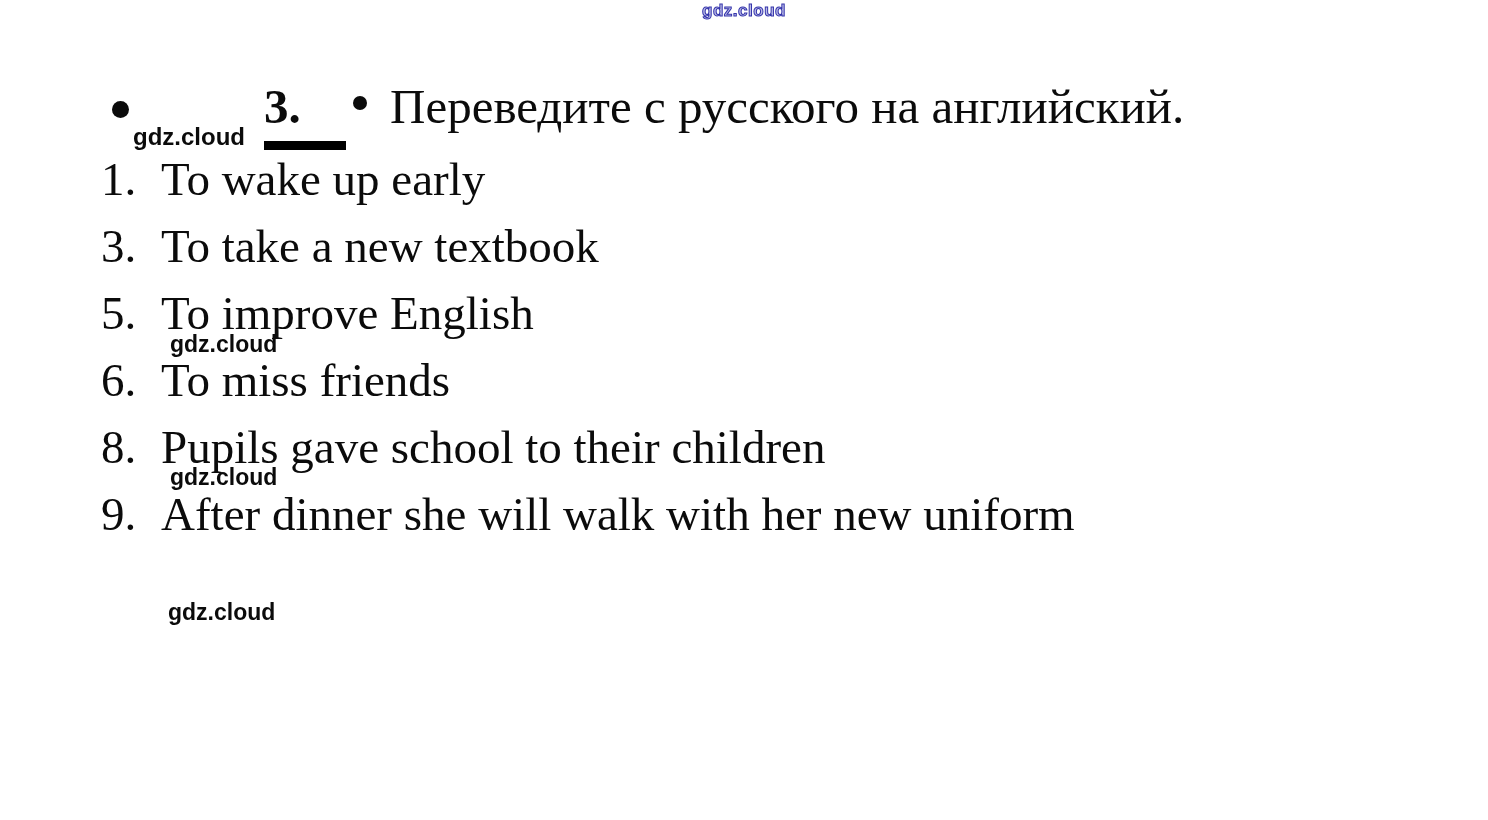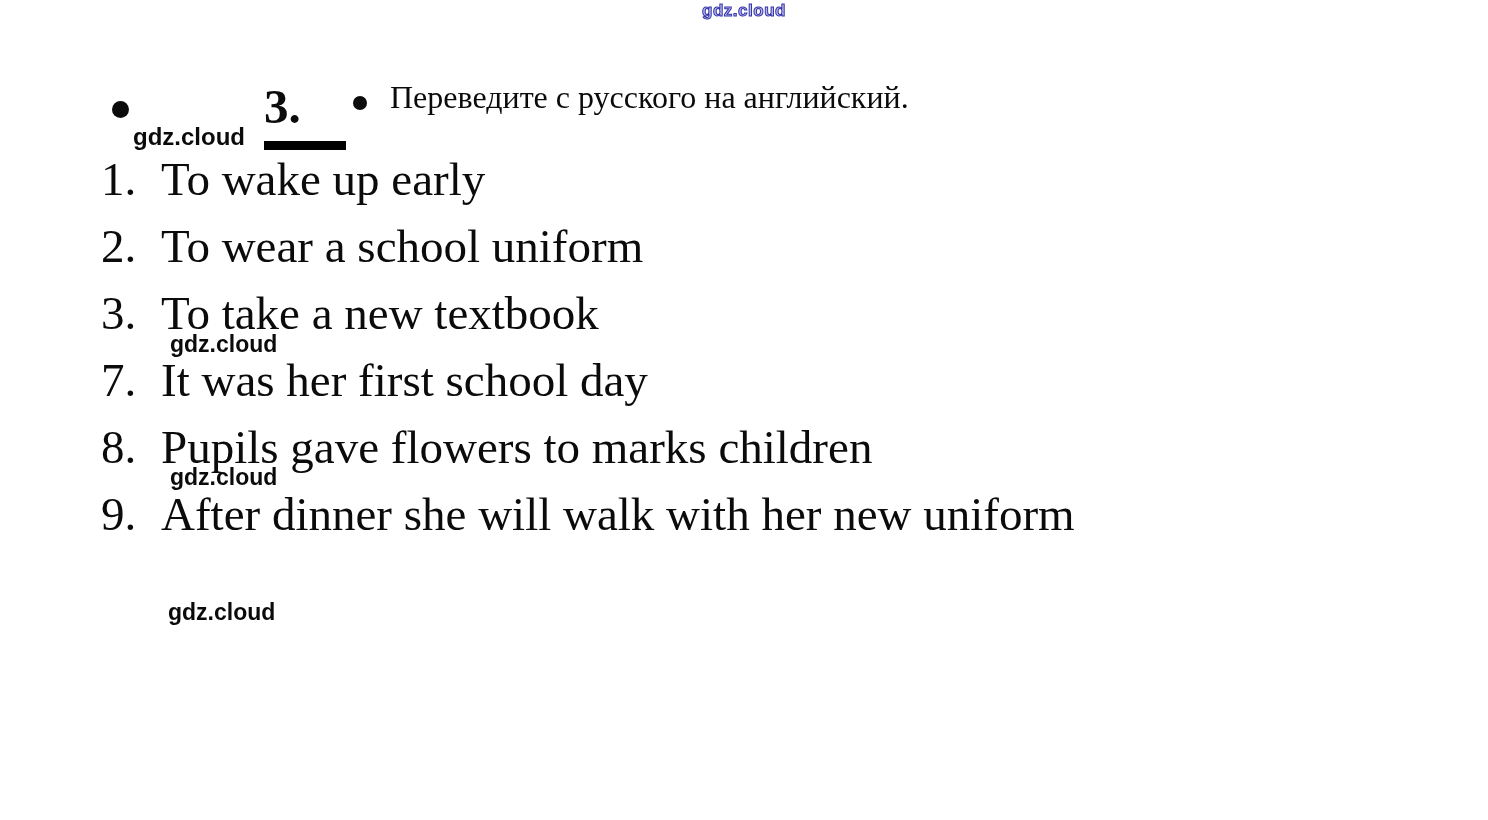--- a/index.html
+++ b/index.html
@@ -69,21 +69,21 @@
     width: 14px;
     height: 14px;
     border-radius: 50%;
     background: #0b0b0b;
   }
   .heading-title {
     position: absolute;
     left: 390px;
     top: 80px;
     font-family: "Liberation Serif", serif;
-    font-size: 32px;
+    font-size: 49px;
     line-height: 1.1;
     color: #0b0b0b;
     white-space: nowrap;
   }
 
   
   .list {
     position: absolute;
     left: 101px;
     top: 146px;
@@ -131,30 +131,30 @@
   <div class="wm-header">gdz.cloud</div>
   <div class="task-number">3.</div>
   <div class="bullet-2"></div>
   <div class="heading-title">Переведите с русского на английский.</div>
 
   <div class="list">
     <div class="list-item">
       <span class="item-number">1.</span><span>To wake up early</span>
     </div>
     <div class="list-item">
-      <span class="item-number">2.</span><span>To wear a school uniform</span>
-    </div>
-    <div class="list-item">
       <span class="item-number">3.</span><span>To take a new textbook</span>
     </div>
     <div class="list-item">
-      <span class="item-number">7.</span><span>It was her first school day</span>
+      <span class="item-number">5.</span><span>To improve English</span>
     </div>
     <div class="list-item">
-      <span class="item-number">8.</span><span>Pupils gave flowers to marks children</span>
+      <span class="item-number">6.</span><span>To miss friends</span>
+    </div>
+    <div class="list-item">
+      <span class="item-number">8.</span><span>Pupils gave school to their children</span>
     </div>
     <div class="list-item">
       <span class="item-number">9.</span><span>After dinner she will walk with her new uniform</span>
     </div>
   </div>
 
   <div class="wm-small wm-s1">gdz.cloud</div>
   <div class="wm-small wm-s2">gdz.cloud</div>
   <div class="wm-small wm-s3">gdz.cloud</div>
 

